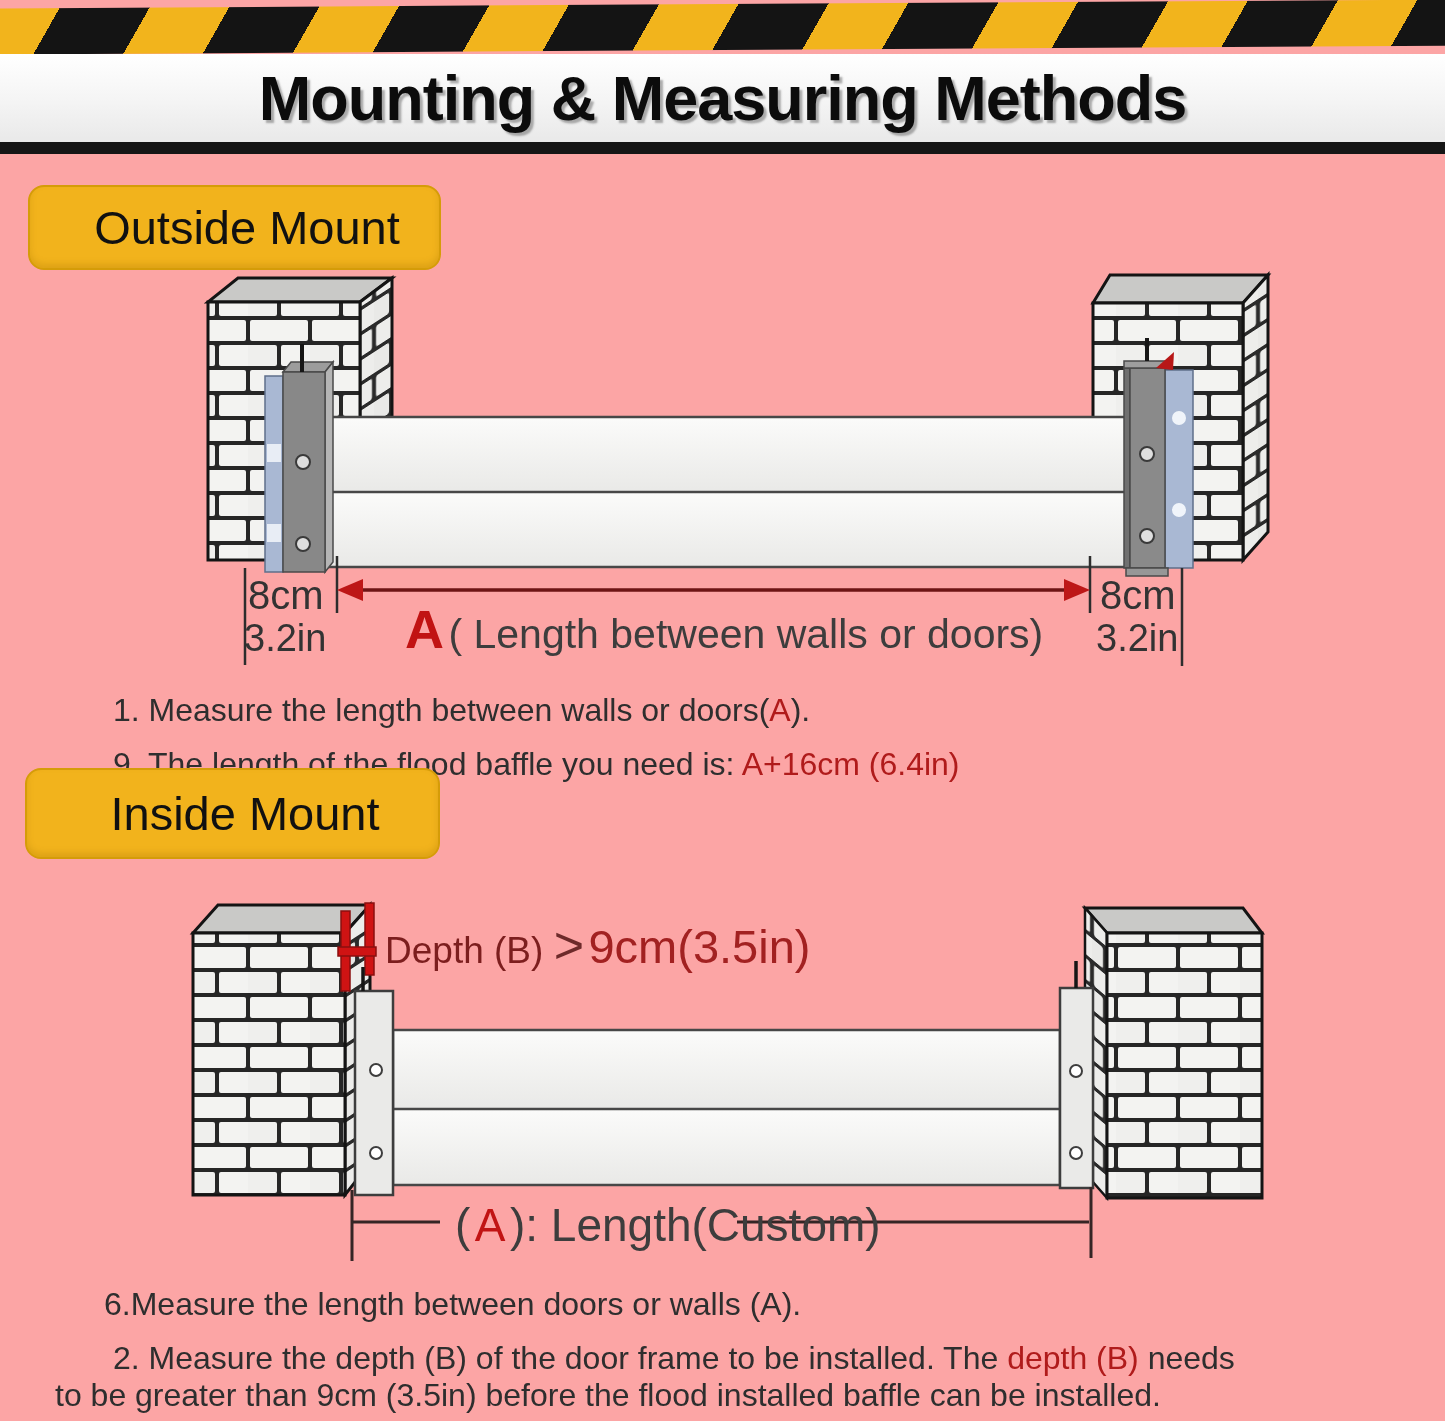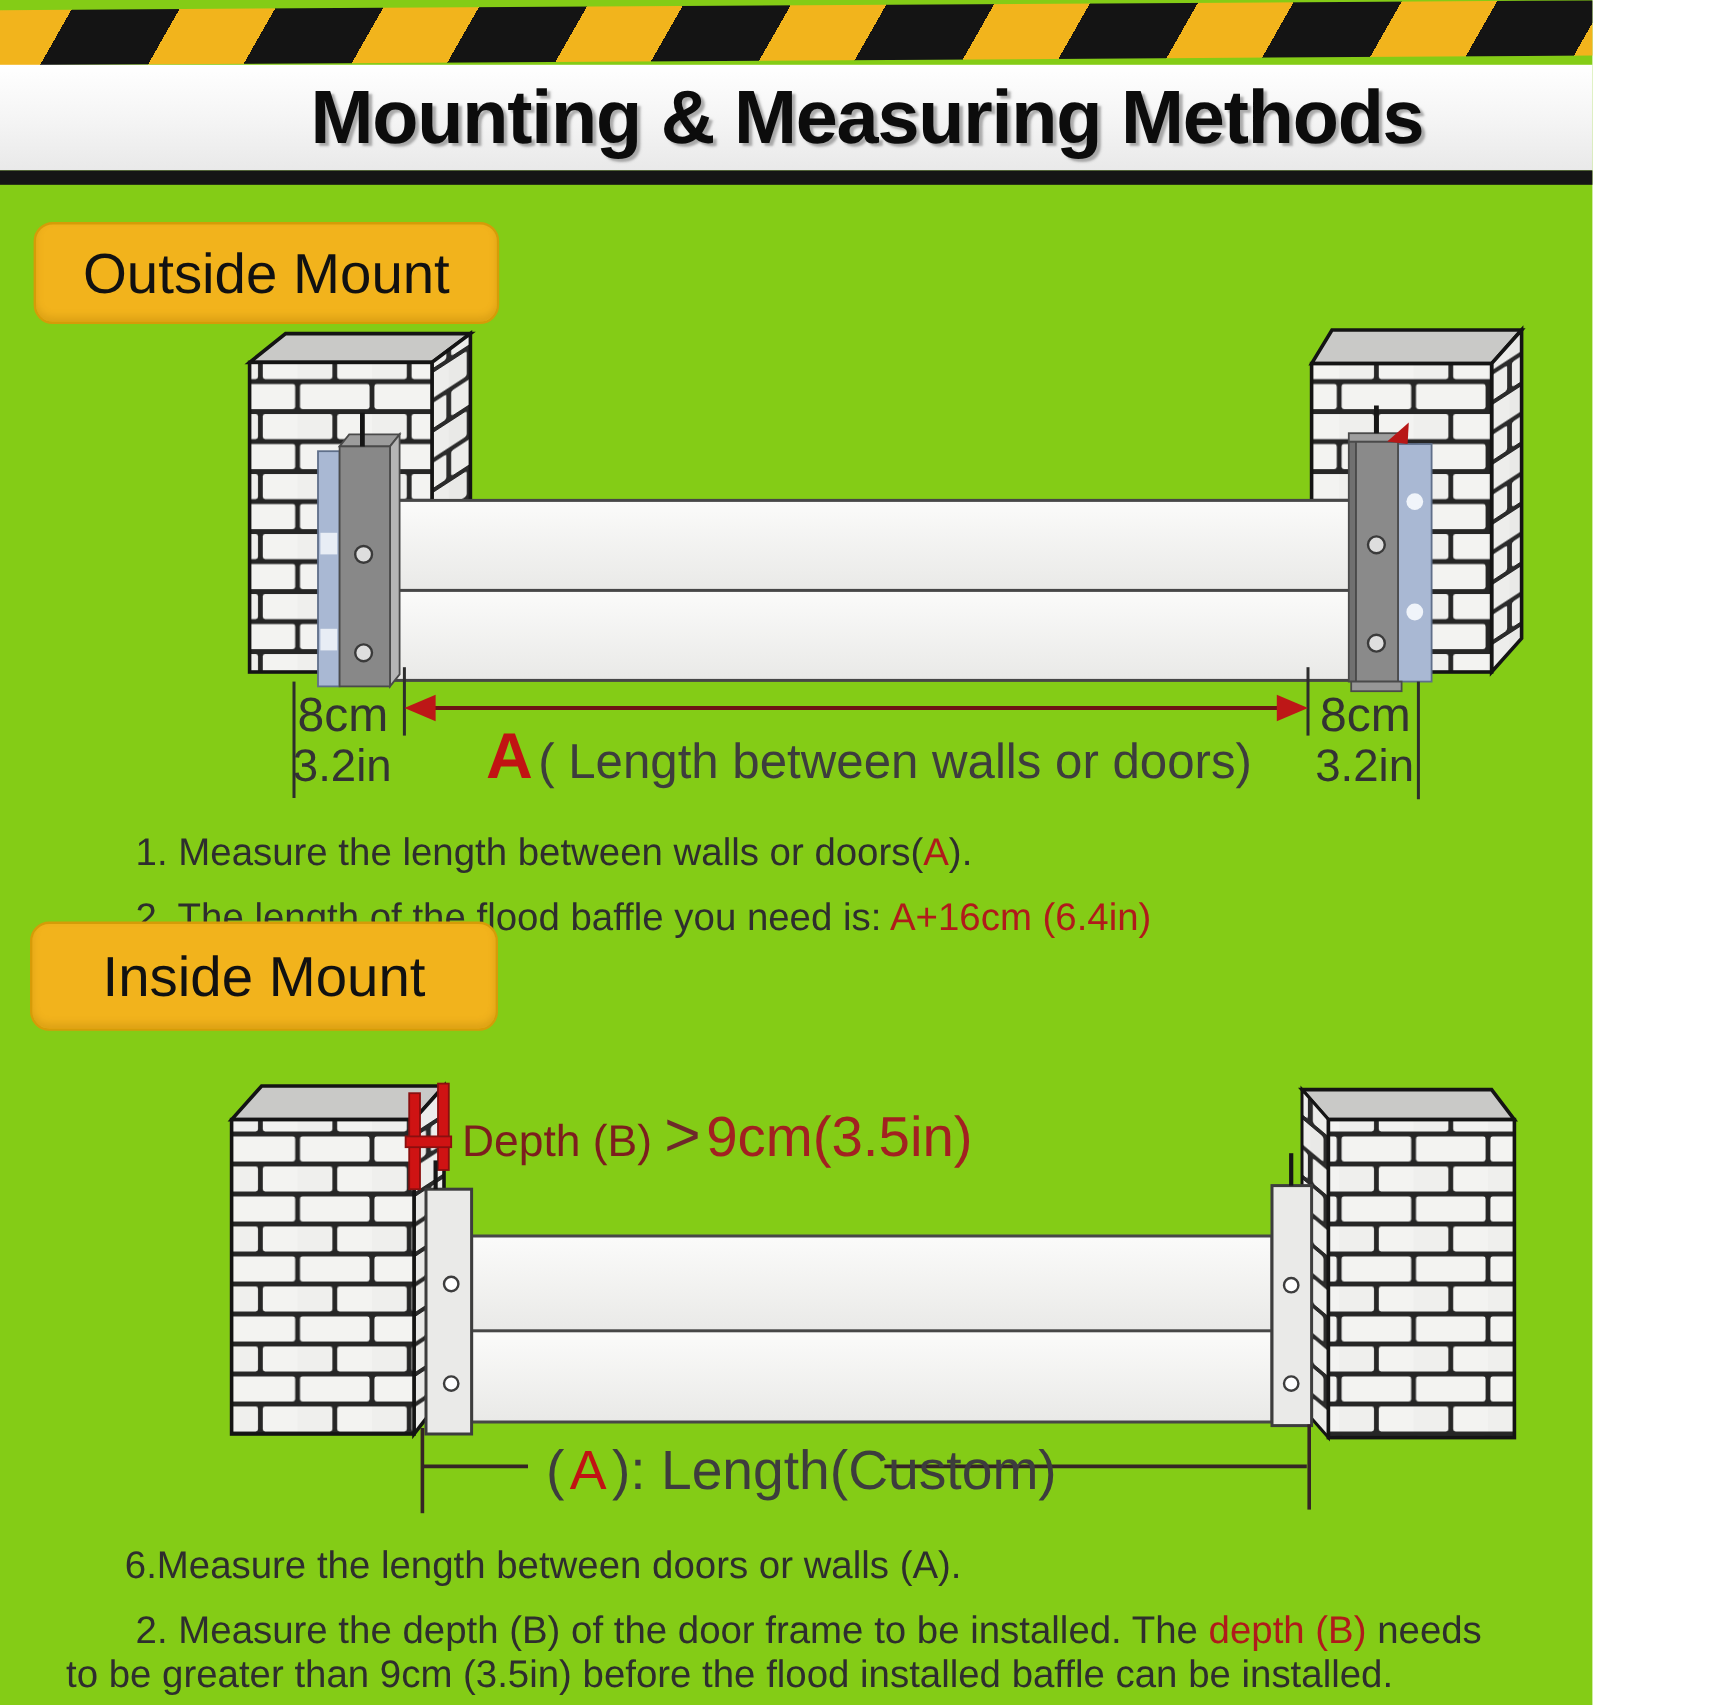--- a/index.html
+++ b/index.html
@@ -1,34 +1,34 @@
 <!DOCTYPE html>
 <html><head>
 <meta charset="utf-8">
 <style>
   html,body{margin:0;padding:0;background:#ffffff;}
-  #page{position:relative;width:1327px;height:1421px;background:#84cc16;overflow:hidden;
+  #page{position:relative;width:1445px;height:1421px;background:#fca5a5;overflow:hidden;
         font-family:"Liberation Sans","DejaVu Sans",sans-serif;}
 
   
   .hazard-wrap{position:absolute;left:0;top:0;width:1445px;height:56px;overflow:hidden;}
   .hazard{position:absolute;left:-20px;top:4px;width:1500px;height:46px;
           background:repeating-linear-gradient(120deg,#f2b41c 0 69px,#141414 69px 147px);
           transform:rotate(-0.35deg);}
   .titleband{position:absolute;left:0;top:54px;width:1445px;height:88px;
              background:linear-gradient(180deg,#ffffff 0%,#f4f4f4 55%,#e9e9e9 100%);
              display:flex;align-items:center;justify-content:center;}
   .title{font-size:63px;font-weight:bold;color:#0c0c0c;letter-spacing:-1px;
          text-shadow:3px 3px 2px rgba(110,110,110,0.55);}
   .titlebar{position:absolute;left:0;top:142px;width:1445px;height:12px;background:#151515;}
 
   
   .badge{position:absolute;background:#f2b31c;border:2px solid #d59c08;border-radius:16px;
          display:flex;align-items:center;justify-content:center;color:#111;
-         box-shadow:inset 0 -4px 6px rgba(160,110,0,.25);}
+         box-shadow:inset 0 -4px 6px rgba(160,110,0,.25);padding-left:25px;}
   #badge-outside{left:28px;top:185px;width:384px;height:81px;font-size:47px;}
   #badge-inside{left:25px;top:768px;width:386px;height:87px;font-size:47px;}
 
   
   .diag{position:absolute;left:0;}
   #svg-outside{top:268px;}
   #svg-inside{top:895px;}
   svg text{font-family:"Liberation Sans","DejaVu Sans",sans-serif;}
 
   
@@ -134,21 +134,21 @@
     <text x="405" y="380">
       <tspan font-size="54" font-weight="bold" fill="#c11313">A</tspan>
       <tspan font-size="41" fill="#3d3d3d">( Length between walls or doors)</tspan>
     </text>
   </svg>
 
   <div class="instr" style="left:113px;top:692px;">
     <span>1. Measure the length between walls or doors(</span><span class="red">A</span><span>).</span>
   </div>
   <div class="instr" style="left:113px;top:746px;">
-    <span>2. The length of the flood baffle you need is: </span><span class="red">A+16cm (6.4in)</span>
+    <span>9. The length of the flood baffle you need is: </span><span class="red">A+16cm (6.4in)</span>
   </div>
 
   <div class="badge" id="badge-inside">
     <span>Inside Mount</span>
   </div>
 
   <svg id="svg-inside" class="diag" width="1445" height="375" viewBox="0 0 1445 375">
     <defs>
       <pattern id="brickB" width="62" height="50" patternUnits="userSpaceOnUse">
         <rect width="62" height="50" fill="#262626"></rect>

